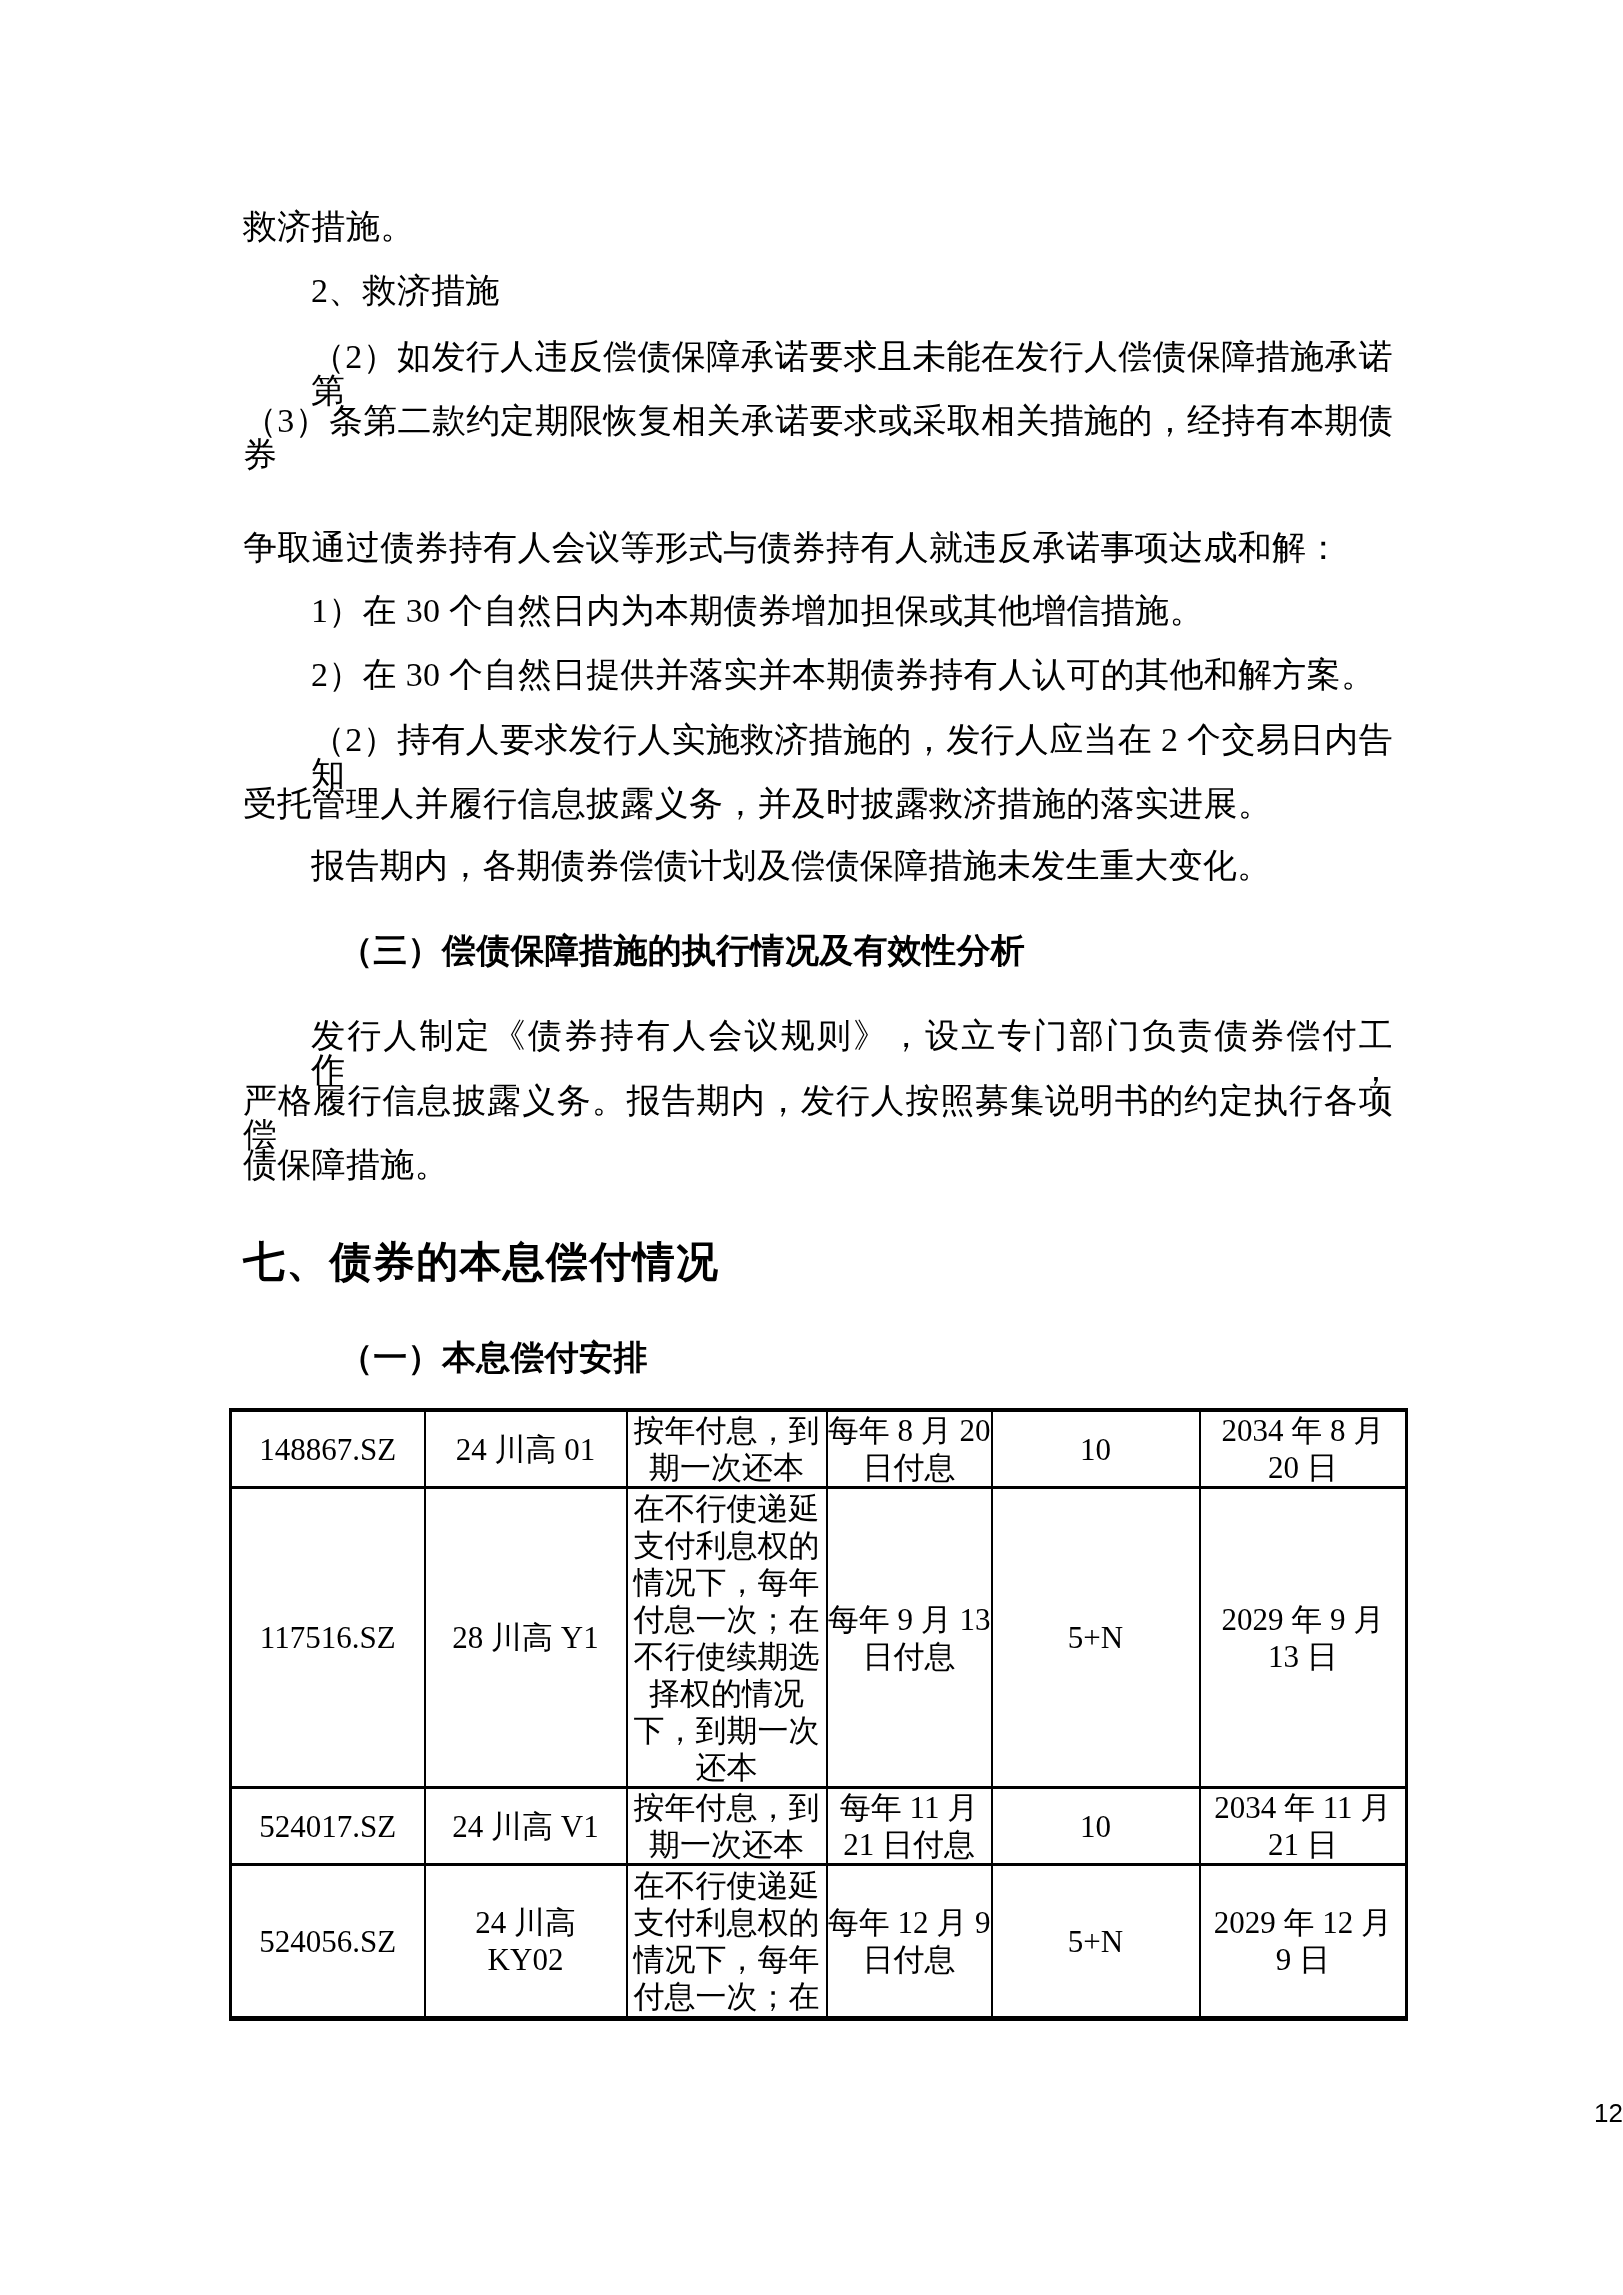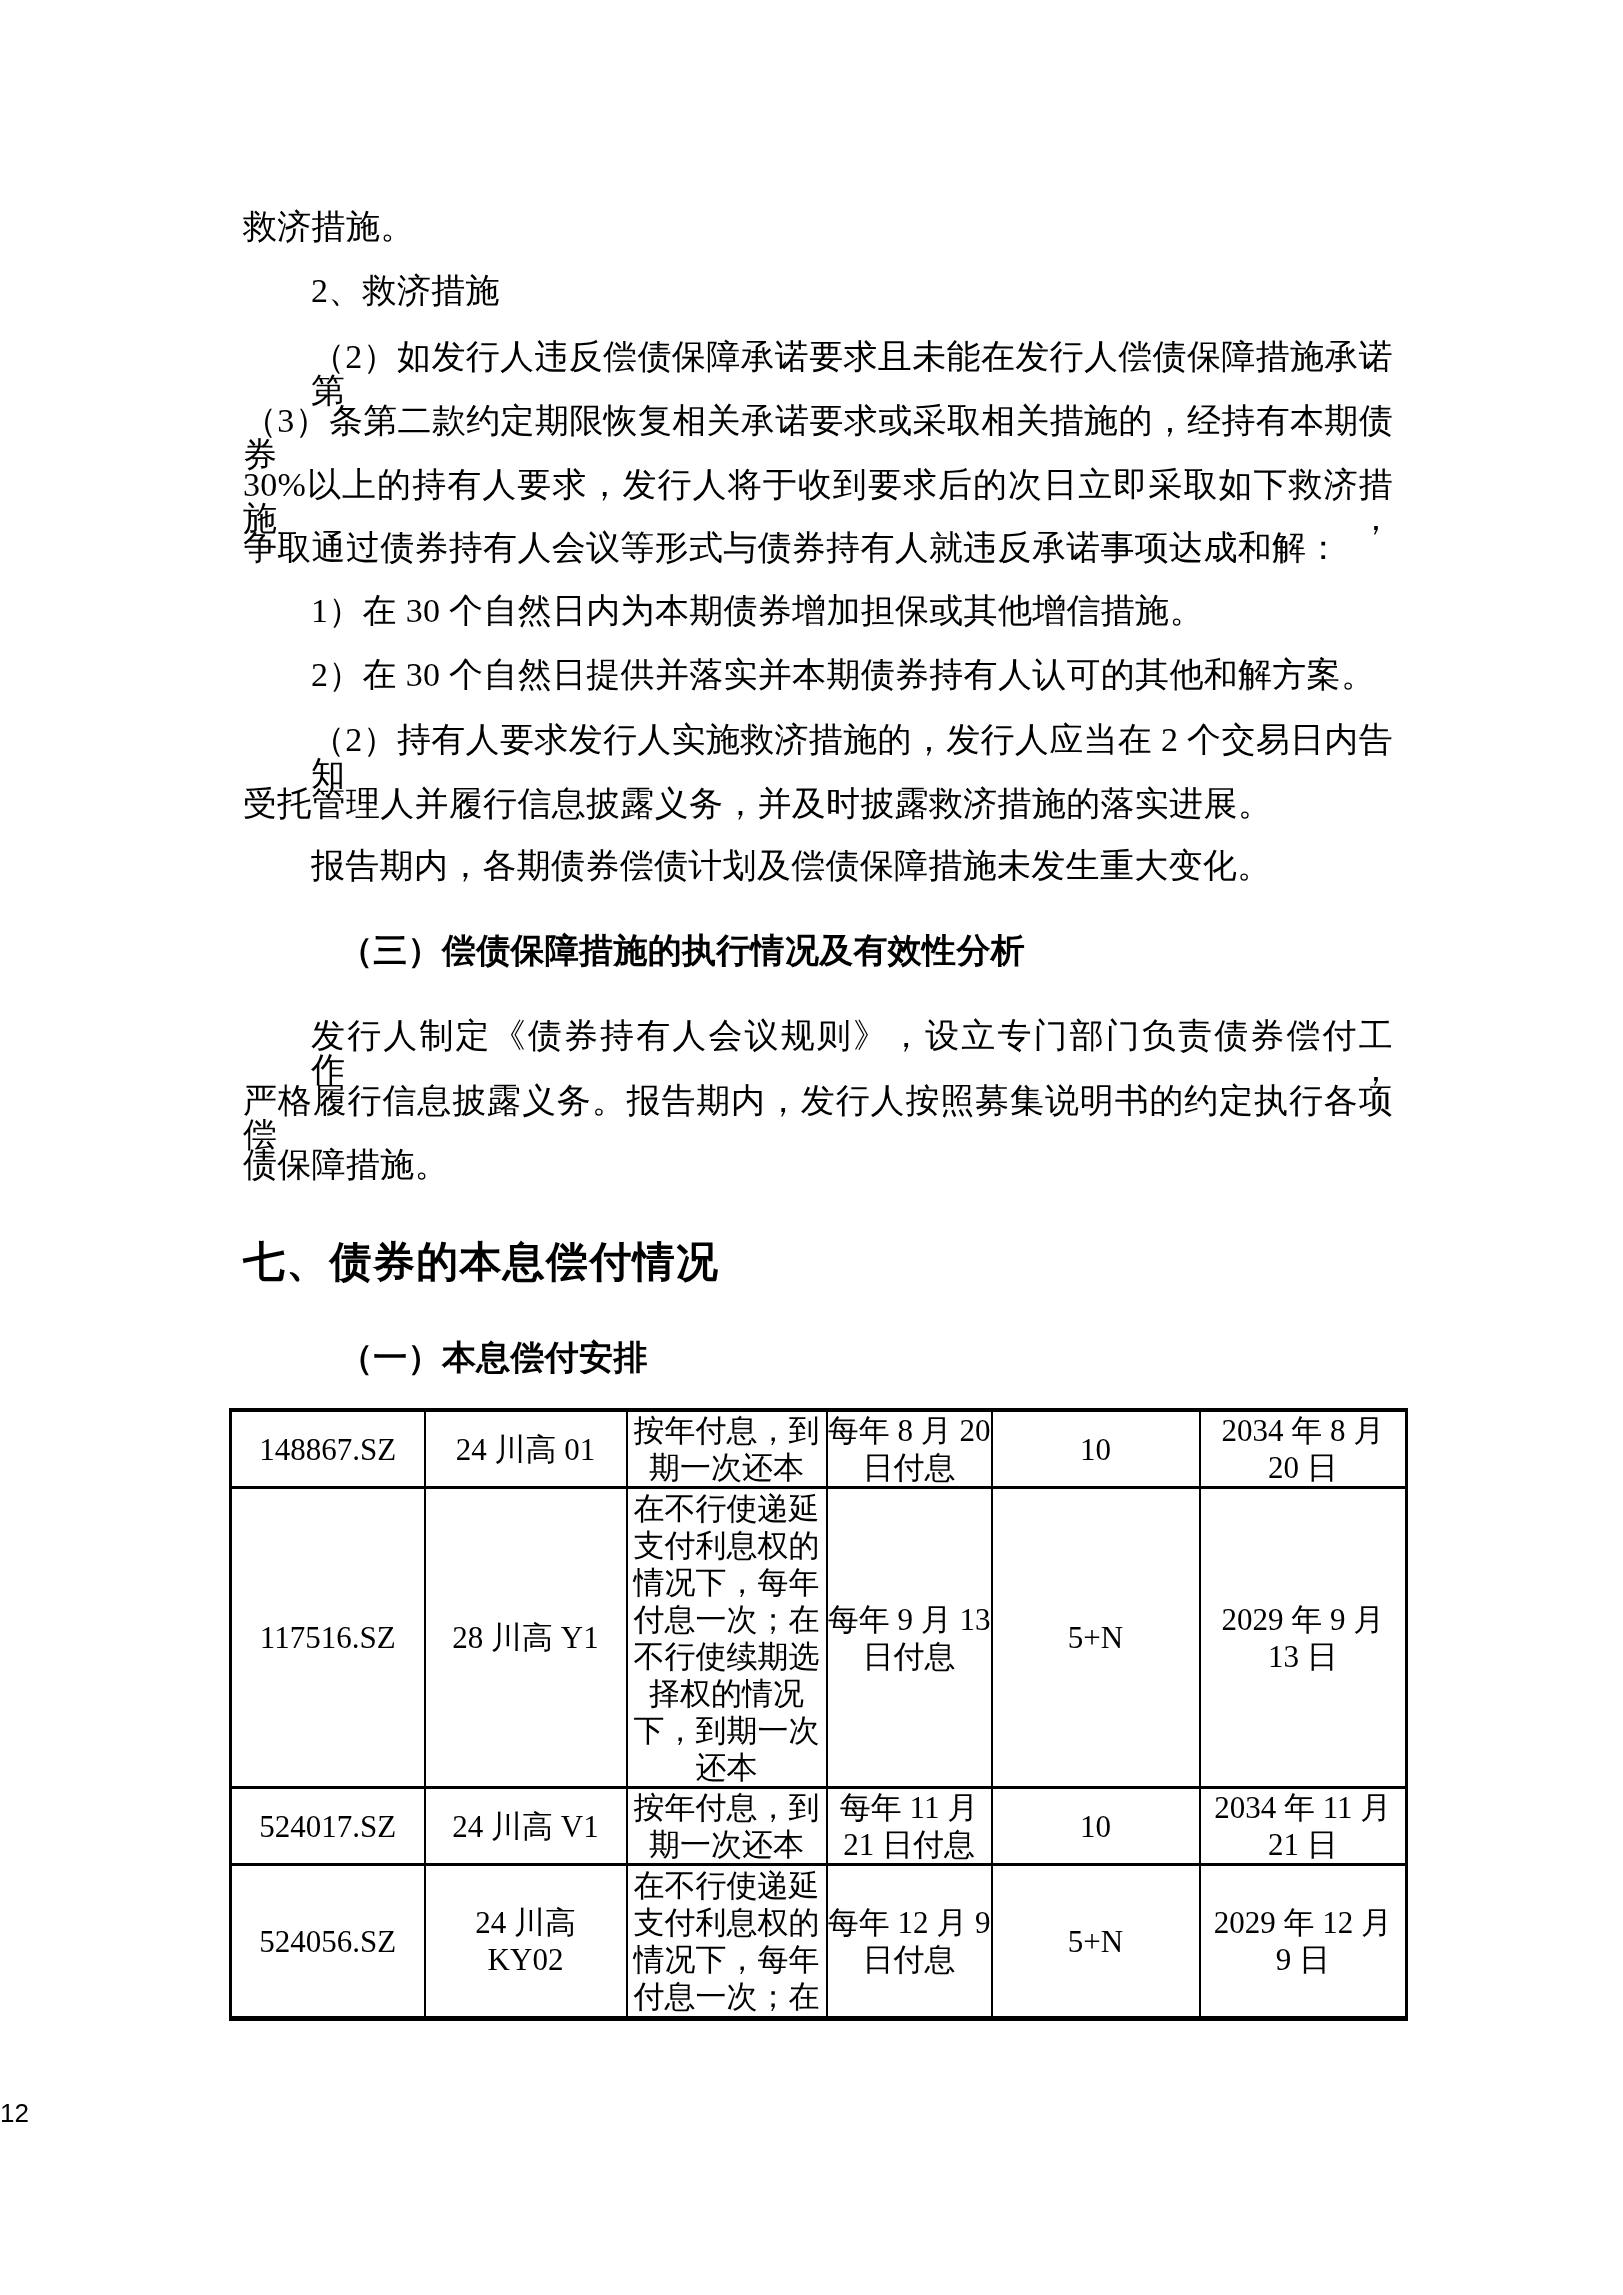--- a/index.html
+++ b/index.html
@@ -48,36 +48,35 @@
     line-height:37px;
     white-space:pre-line;
     padding:0;
     overflow:hidden;
   }
   #bond-table tr.data-row td{border-bottom-width:3.9px;}
   .pagenum{
     position:absolute;
     left:0;right:0;
     top:2099px;
-    text-align:left;
+    text-align:right;
     font-family:"Liberation Sans","DejaVu Sans",sans-serif;
     font-size:26px;
     line-height:29px;
   }
 </style>
 </head>
 <body>
 
 <div id="page">
 
   <div class="ln" style="top:210px">救济措施。</div>
   <div class="ln ind" style="top:274px">2、救济措施</div>
   <div class="ln ind full" style="top:340px">（2）如发行人违反偿债保障承诺要求且未能在发行人偿债保障措施承诺第</div>
   <div class="ln full" style="top:404px">（3）条第二款约定期限恢复相关承诺要求或采取相关措施的，经持有本期债券</div>
-  <div class="ln full" style="top:468px">30%以上的持有人要求，发行人将于收到要求后的次日立即采取如下救济措施，</div>
   <div class="ln" style="top:531px">争取通过债券持有人会议等形式与债券持有人就违反承诺事项达成和解：</div>
   <div class="ln ind" style="top:594px">1）在 30 个自然日内为本期债券增加担保或其他增信措施。</div>
   <div class="ln ind" style="top:658px">2）在 30 个自然日提供并落实并本期债券持有人认可的其他和解方案。</div>
   <div class="ln ind full" style="top:723px">（2）持有人要求发行人实施救济措施的，发行人应当在 2 个交易日内告知</div>
   <div class="ln" style="top:787px">受托管理人并履行信息披露义务，并及时披露救济措施的落实进展。</div>
   <div class="ln ind" style="top:849px">报告期内，各期债券偿债计划及偿债保障措施未发生重大变化。</div>
   <div class="ln ind bold" style="top:934px">（三）偿债保障措施的执行情况及有效性分析</div>
   <div class="ln ind full" style="top:1019px">发行人制定《债券持有人会议规则》，设立专门部门负责债券偿付工作，</div>
   <div class="ln full" style="top:1084px">严格履行信息披露义务。报告期内，发行人按照募集说明书的约定执行各项偿</div>
   <div class="ln" style="top:1148px">债保障措施。</div>

